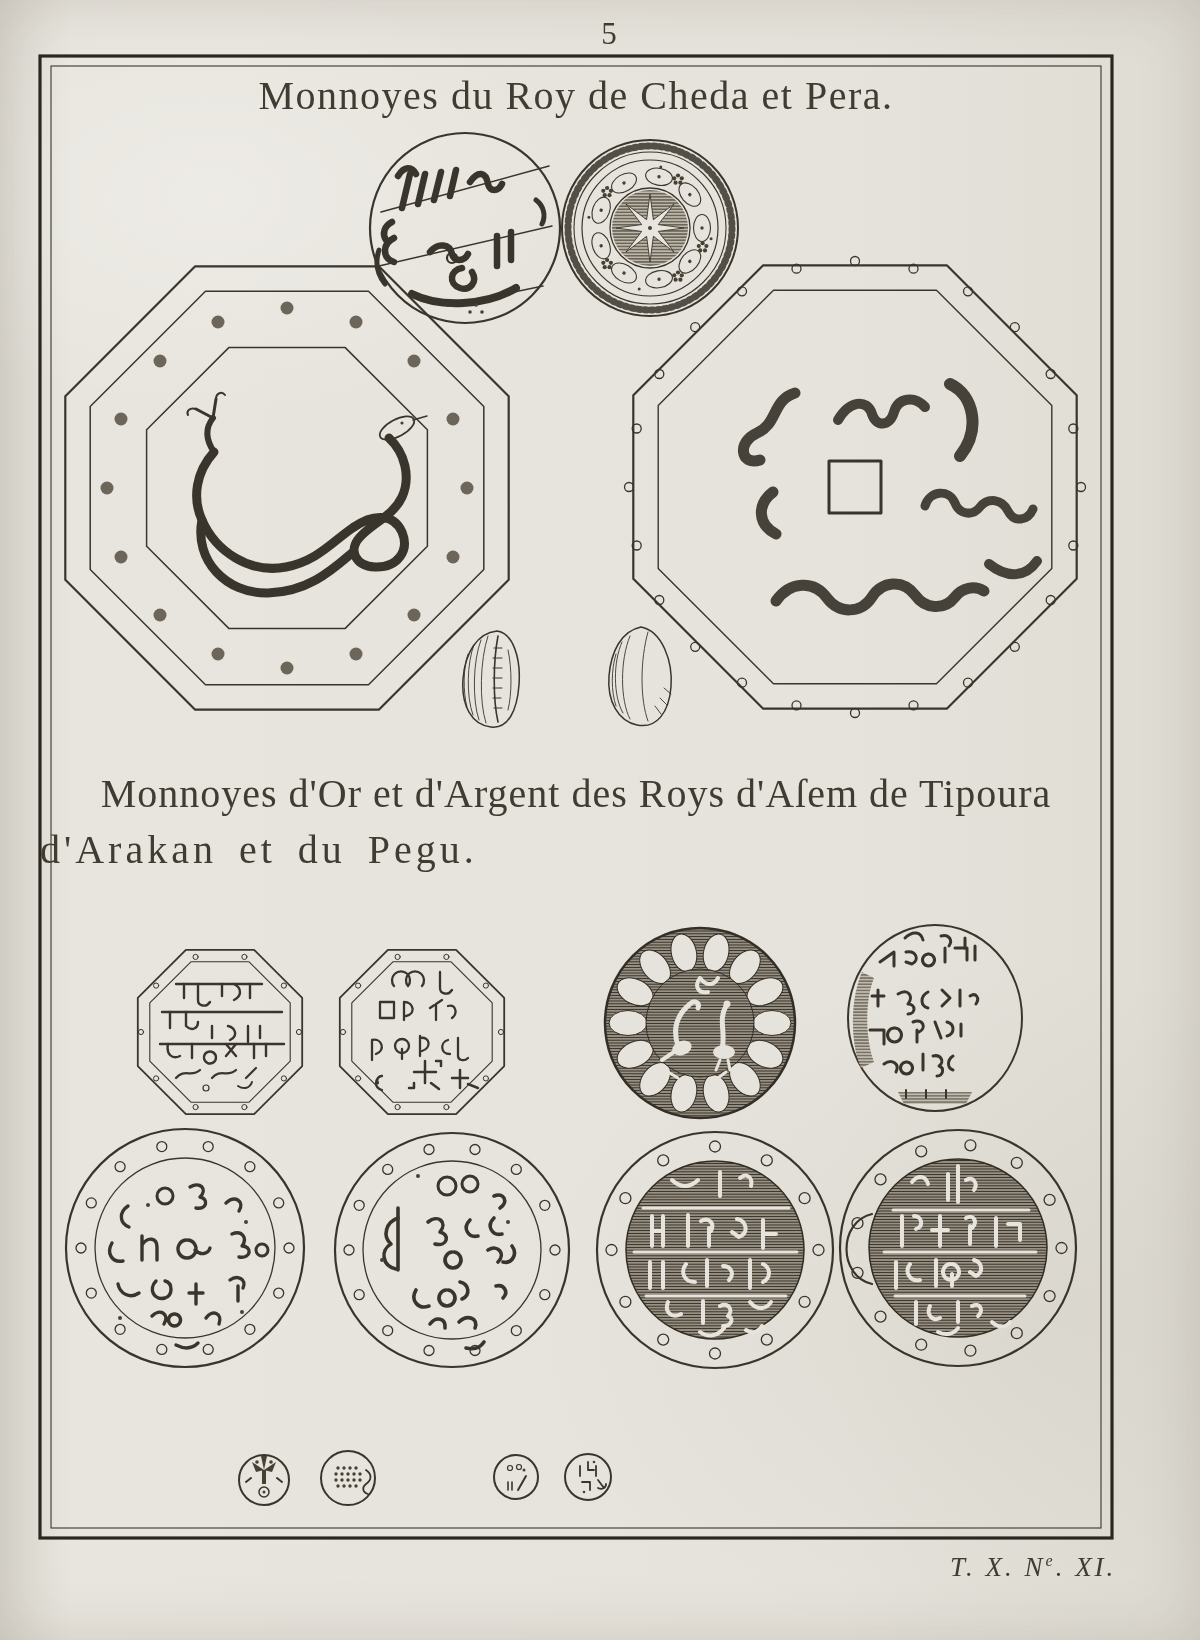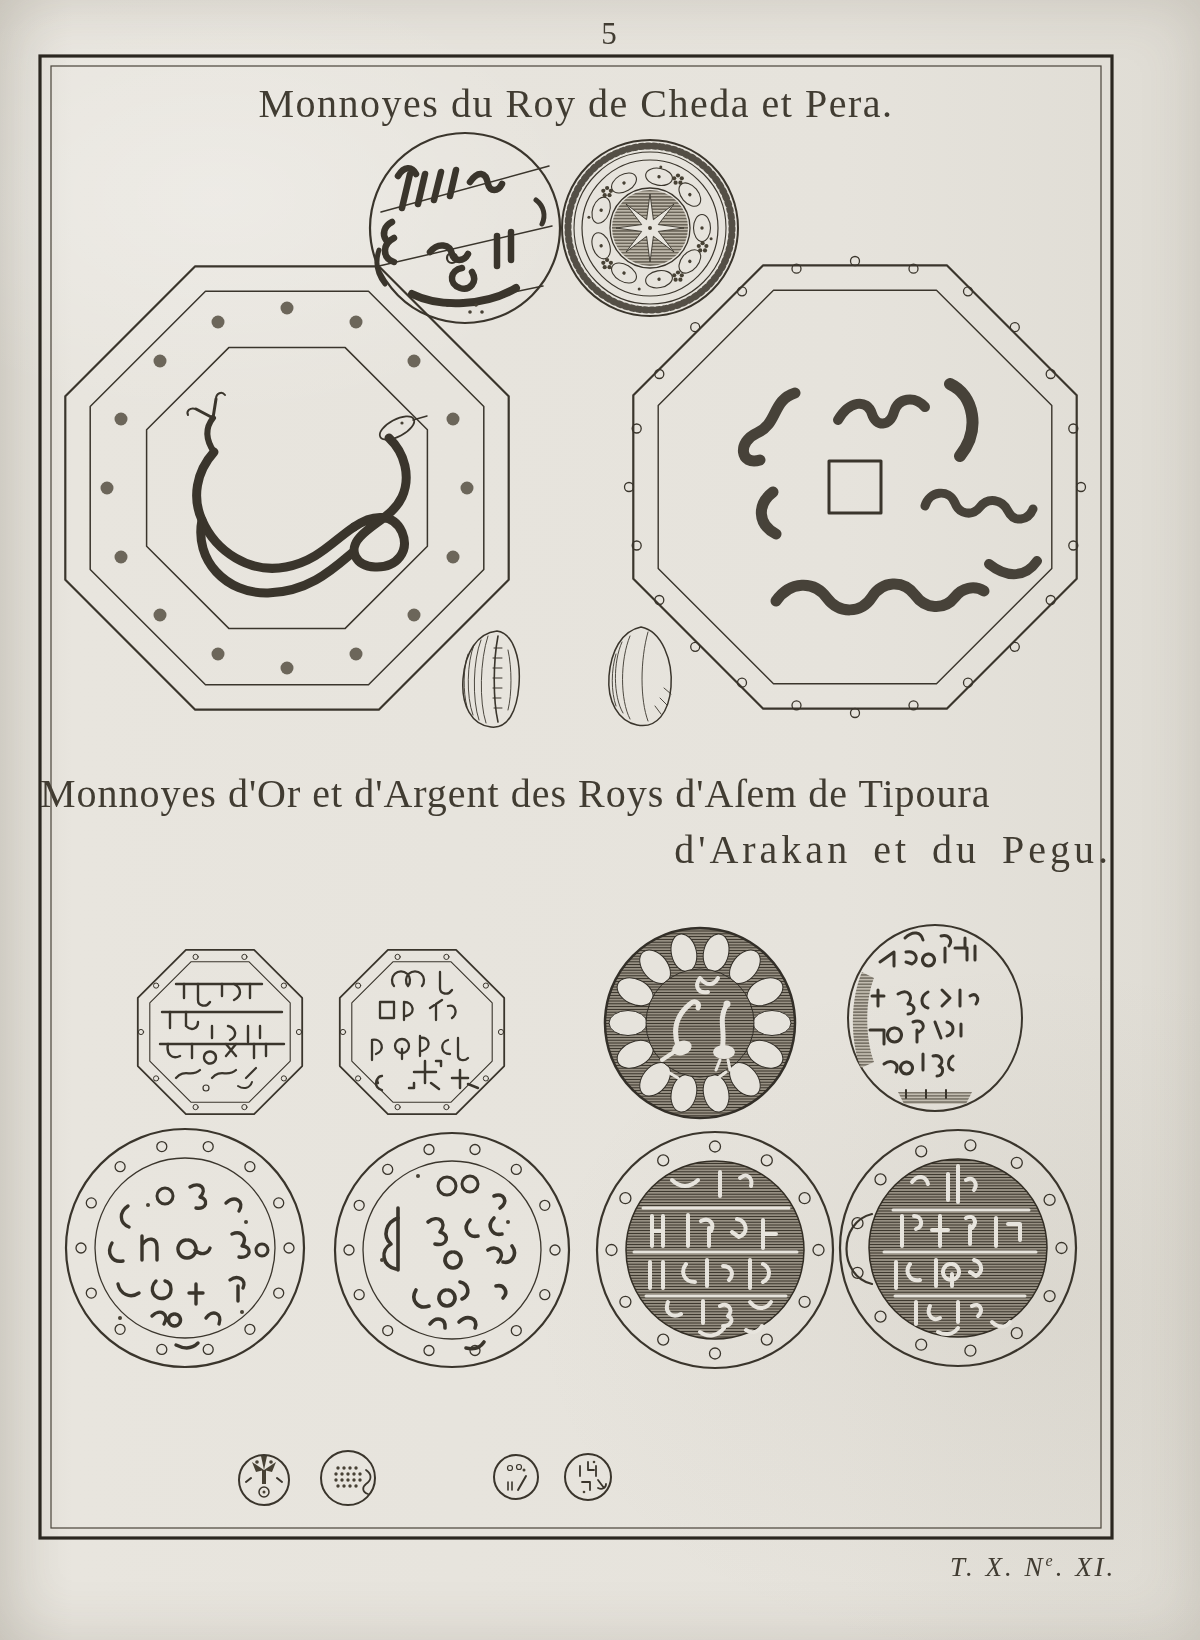--- a/index.html
+++ b/index.html
@@ -9,23 +9,23 @@
     background-image:
       radial-gradient(520px 320px at 18% 12%, rgba(255,255,255,.25), rgba(255,255,255,0) 70%),
       radial-gradient(700px 500px at 85% 80%, rgba(120,110,90,.07), rgba(0,0,0,0) 70%),
       linear-gradient(90deg,#dcd9d1 0%,#e8e5de 6%,#e6e3dc 70%,#dfdcd4 100%),
       repeating-linear-gradient(0deg, rgba(80,70,50,.015) 0 2px, rgba(0,0,0,0) 2px 5px);
     box-shadow:inset 0 0 60px rgba(90,80,60,.18);
     font-family:"Liberation Serif", serif;
   }
   .cap{position:absolute;color:#413c32;white-space:nowrap;}
   #page-number{left:565px;top:16px;width:90px;text-align:center;font-size:31px;letter-spacing:2px;}
-  #plate-title{left:56px;top:72px;width:1040px;text-align:center;font-size:40px;letter-spacing:1.5px;font-weight:400;margin-top:8px;}
-  #subtitle-1{left:40px;top:770px;width:1072px;font-size:40px;letter-spacing:1px;}
-  #subtitle-2{left:40px;top:826px;width:1072px;text-align:right;font-size:40px;letter-spacing:4px;word-spacing:8px;}
+  #plate-title{left:56px;top:72px;width:1040px;text-align:center;font-size:40px;letter-spacing:1.5px;font-weight:400;}
+  #subtitle-1{left:40px;top:770px;width:1072px;text-align:center;font-size:40px;letter-spacing:1px;}
+  #subtitle-2{left:40px;top:826px;width:1072px;text-align:left;font-size:40px;letter-spacing:4px;word-spacing:8px;}
   #plate-reference{left:950px;top:1552px;width:240px;font-size:27px;font-style:italic;letter-spacing:3px;}
   #plate-reference sup{font-size:16px;}
   .k{stroke:#3a352c;fill:none;stroke-linecap:round;stroke-linejoin:round;}
   .w{stroke:#e7e4dd;fill:none;stroke-linecap:round;stroke-linejoin:round;}
   .f{fill:#474134;stroke:none;}
   .d{fill:#6c665a;stroke:none;}
 </style>
 </head>
 <body>
 

